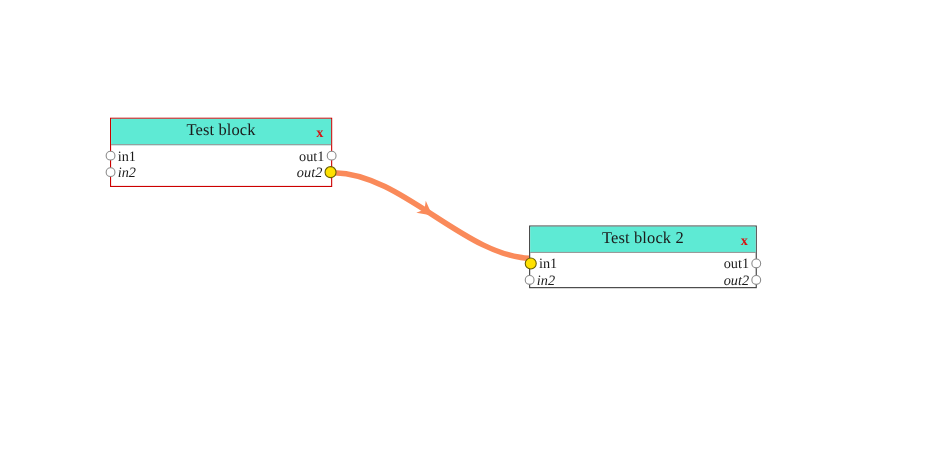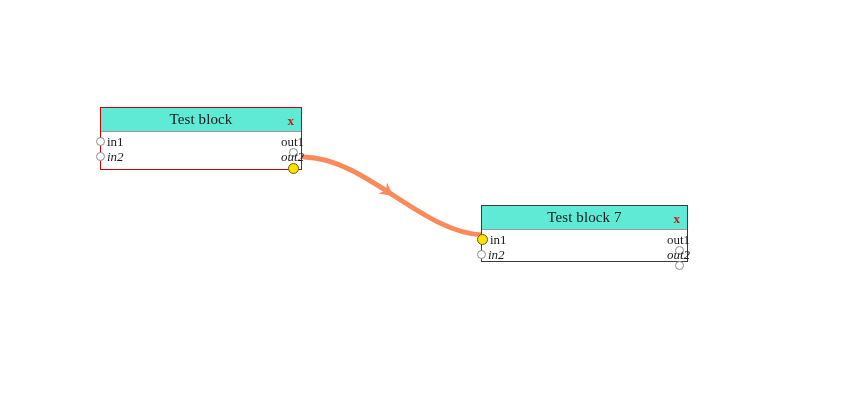--- a/index.html
+++ b/index.html
@@ -81,21 +81,21 @@
     justify-content: space-between;
   }
   .port-row.r0 { top: 3px; }
   .port-row.r1 { top: 18px; font-style: italic; }
   .port {
     display: flex;
     align-items: center;
     position: relative;
   }
   .port.left { margin-left: -5px; }
-  .port.right { margin-right: -5px; flex-direction: column; }
+  .port.right { margin-right: -5px; flex-direction: row; }
   .port-dot {
     width: 9px;
     height: 9px;
     box-sizing: border-box;
     border-radius: 50%;
     border: 1px solid #8c8c8c;
     background: #ffffff;
     flex: 0 0 auto;
   }
   .port-dot.connected {
@@ -149,21 +149,21 @@
             </div>
             <div class="port right">
               <span class="port-label">out2</span>
               <span class="port-dot connected"></span>
             </div>
           </div>
         </div>
       </div>
       <div class="block dark" style="left: 481px; top: 205px; width: 207px; height: 57px;">
         <div class="block-header">
-          <span class="block-title">Test block 7</span>
+          <span class="block-title">Test block 2</span>
           <span class="block-close">x</span>
         </div>
         <div class="block-body">
           <div class="port-row r0">
             <div class="port left">
               <span class="port-dot connected"></span>
               <span class="port-label">in1</span>
             </div>
             <div class="port right">
               <span class="port-label">out1</span>

